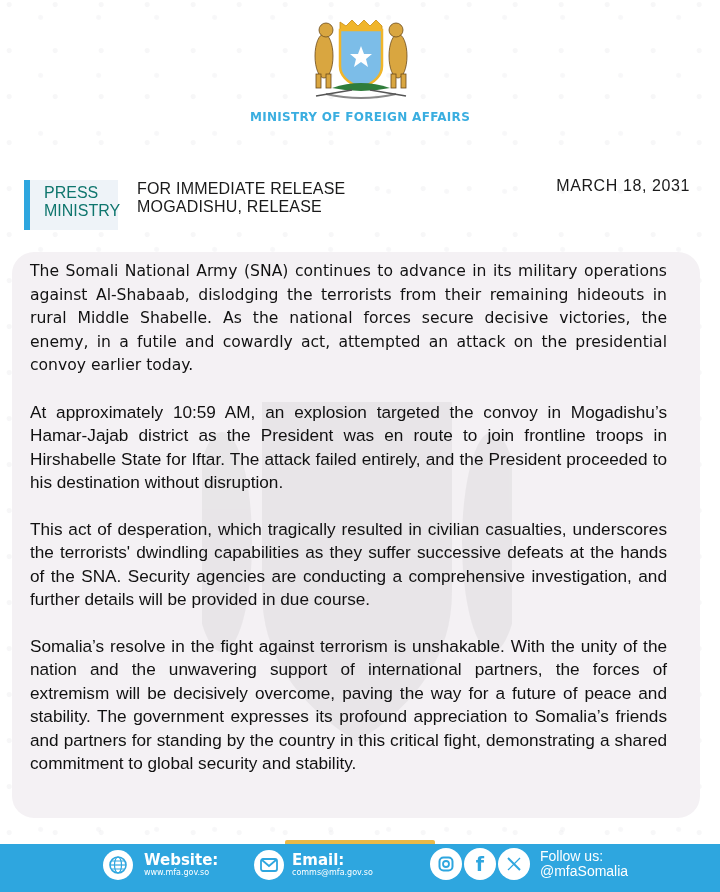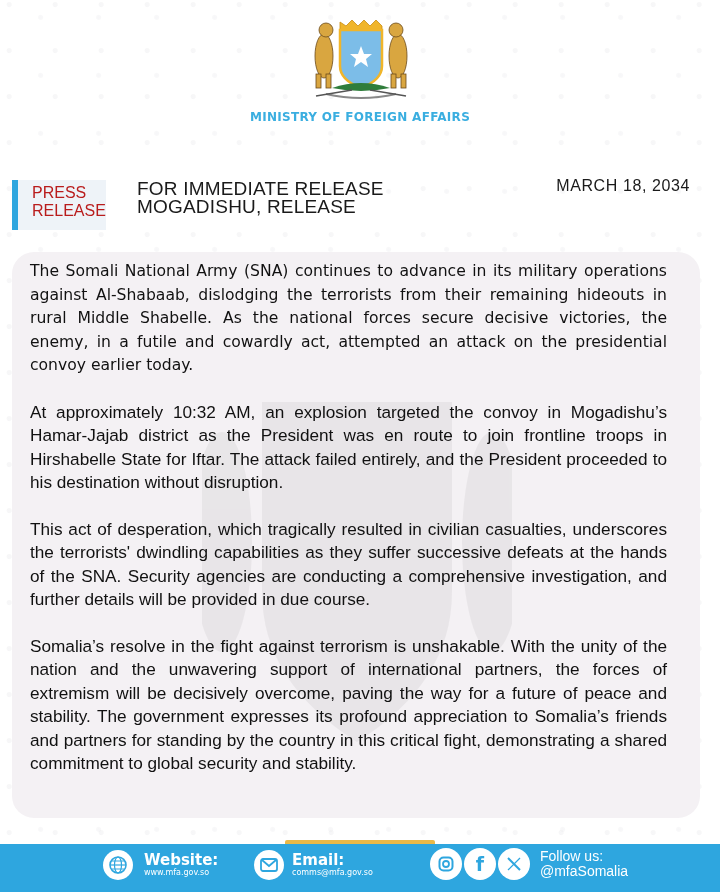--- a/index.html
+++ b/index.html
@@ -26,31 +26,31 @@
     position: absolute; left: 0; right: 0; top: 108px;
     text-align: center;
     color: #3aaee0;
     font-family: "DejaVu Sans", sans-serif;
     font-weight: bold;
     font-size: 12px;
     line-height: 19px;
     letter-spacing: 0.3px;
   }
   .press-box {
-    position: absolute; left: 12px; top: 180px; width: 94px; height: 50px;
+    position: absolute; left: 24px; top: 180px; width: 94px; height: 50px;
     background: #eef3f8;
     border-left: 6px solid #2ea6df;
     padding: 4px 0 0 14px;
     font-family: "Liberation Sans", sans-serif;
-    font-size: 16px; line-height: 18px; color: #b91c1c;
+    font-size: 16px; line-height: 18px; color: #0f766e;
   }
   .release-info {
     position: absolute; left: 137px; top: 180px;
     font-family: "Liberation Sans", sans-serif;
-    font-size: 19px; line-height: 18px; color: #1a1a1a;
+    font-size: 16px; line-height: 18px; color: #1a1a1a;
     letter-spacing: 0.2px;
   }
   .date {
     position: absolute; right: 30px; top: 177px;
     font-family: "Liberation Sans", sans-serif;
     font-size: 16px; color: #1a1a1a; letter-spacing: 0.6px;
   }
   .card {
     position: absolute; left: 12px; top: 252px; width: 688px; height: 566px;
     background: #f4f1f4;
@@ -120,39 +120,39 @@
   <line x1="14" y1="88" x2="50" y2="82" stroke="#555" stroke-width="1.5"></line>
   <line x1="104" y1="88" x2="68" y2="82" stroke="#555" stroke-width="1.5"></line>
 </svg>
 
 <div class="ministry">
   <div>MINISTRY OF FOREIGN AFFAIRS</div>
 </div>
 
 <div class="press-box">
   <div>PRESS</div>
-  <div>RELEASE</div>
+  <div>MINISTRY</div>
 </div>
 
 <div class="release-info">
   <div>FOR IMMEDIATE RELEASE</div>
   <div>MOGADISHU, RELEASE</div>
 </div>
 
-<div class="date">MARCH 18, 2034</div>
+<div class="date">MARCH 18, 2031</div>
 
 <div class="card">
   <svg class="card-watermark" viewBox="0 0 310 420">
     <path d="M60 60 H250 V250 Q250 340 155 400 Q60 340 60 250 Z" fill="#6a6a6a"></path>
     <ellipse cx="20" cy="200" rx="30" ry="110" fill="#6a6a6a"></ellipse>
     <ellipse cx="290" cy="200" rx="30" ry="110" fill="#6a6a6a"></ellipse>
   </svg>
   <div class="card-text">
     <p class="first">The Somali National Army (SNA) continues to advance in its military operations against Al-Shabaab, dislodging the terrorists from their remaining hideouts in rural Middle Shabelle. As the national forces secure decisive victories, the enemy, in a futile and cowardly act, attempted an attack on the presidential convoy earlier today.</p>
-    <p>At approximately 10:32 AM, an explosion targeted the convoy in Mogadishu’s Hamar-Jajab district as the President was en route to join frontline troops in Hirshabelle State for Iftar. The attack failed entirely, and the President proceeded to his destination without disruption.</p>
+    <p>At approximately 10:59 AM, an explosion targeted the convoy in Mogadishu’s Hamar-Jajab district as the President was en route to join frontline troops in Hirshabelle State for Iftar. The attack failed entirely, and the President proceeded to his destination without disruption.</p>
     <p>This act of desperation, which tragically resulted in civilian casualties, underscores the terrorists' dwindling capabilities as they suffer successive defeats at the hands of the SNA. Security agencies are conducting a comprehensive investigation, and further details will be provided in due course.</p>
     <p>Somalia’s resolve in the fight against terrorism is unshakable. With the unity of the nation and the unwavering support of international partners, the forces of extremism will be decisively overcome, paving the way for a future of peace and stability. The government expresses its profound appreciation to Somalia’s friends and partners for standing by the country in this critical fight, demonstrating a shared commitment to global security and stability.</p>
   </div>
 </div>
 
 <div class="footer-gold"></div>
 <div class="footer">
 
   <div class="f-item" style="left:103px;">
     <div class="f-circle">

